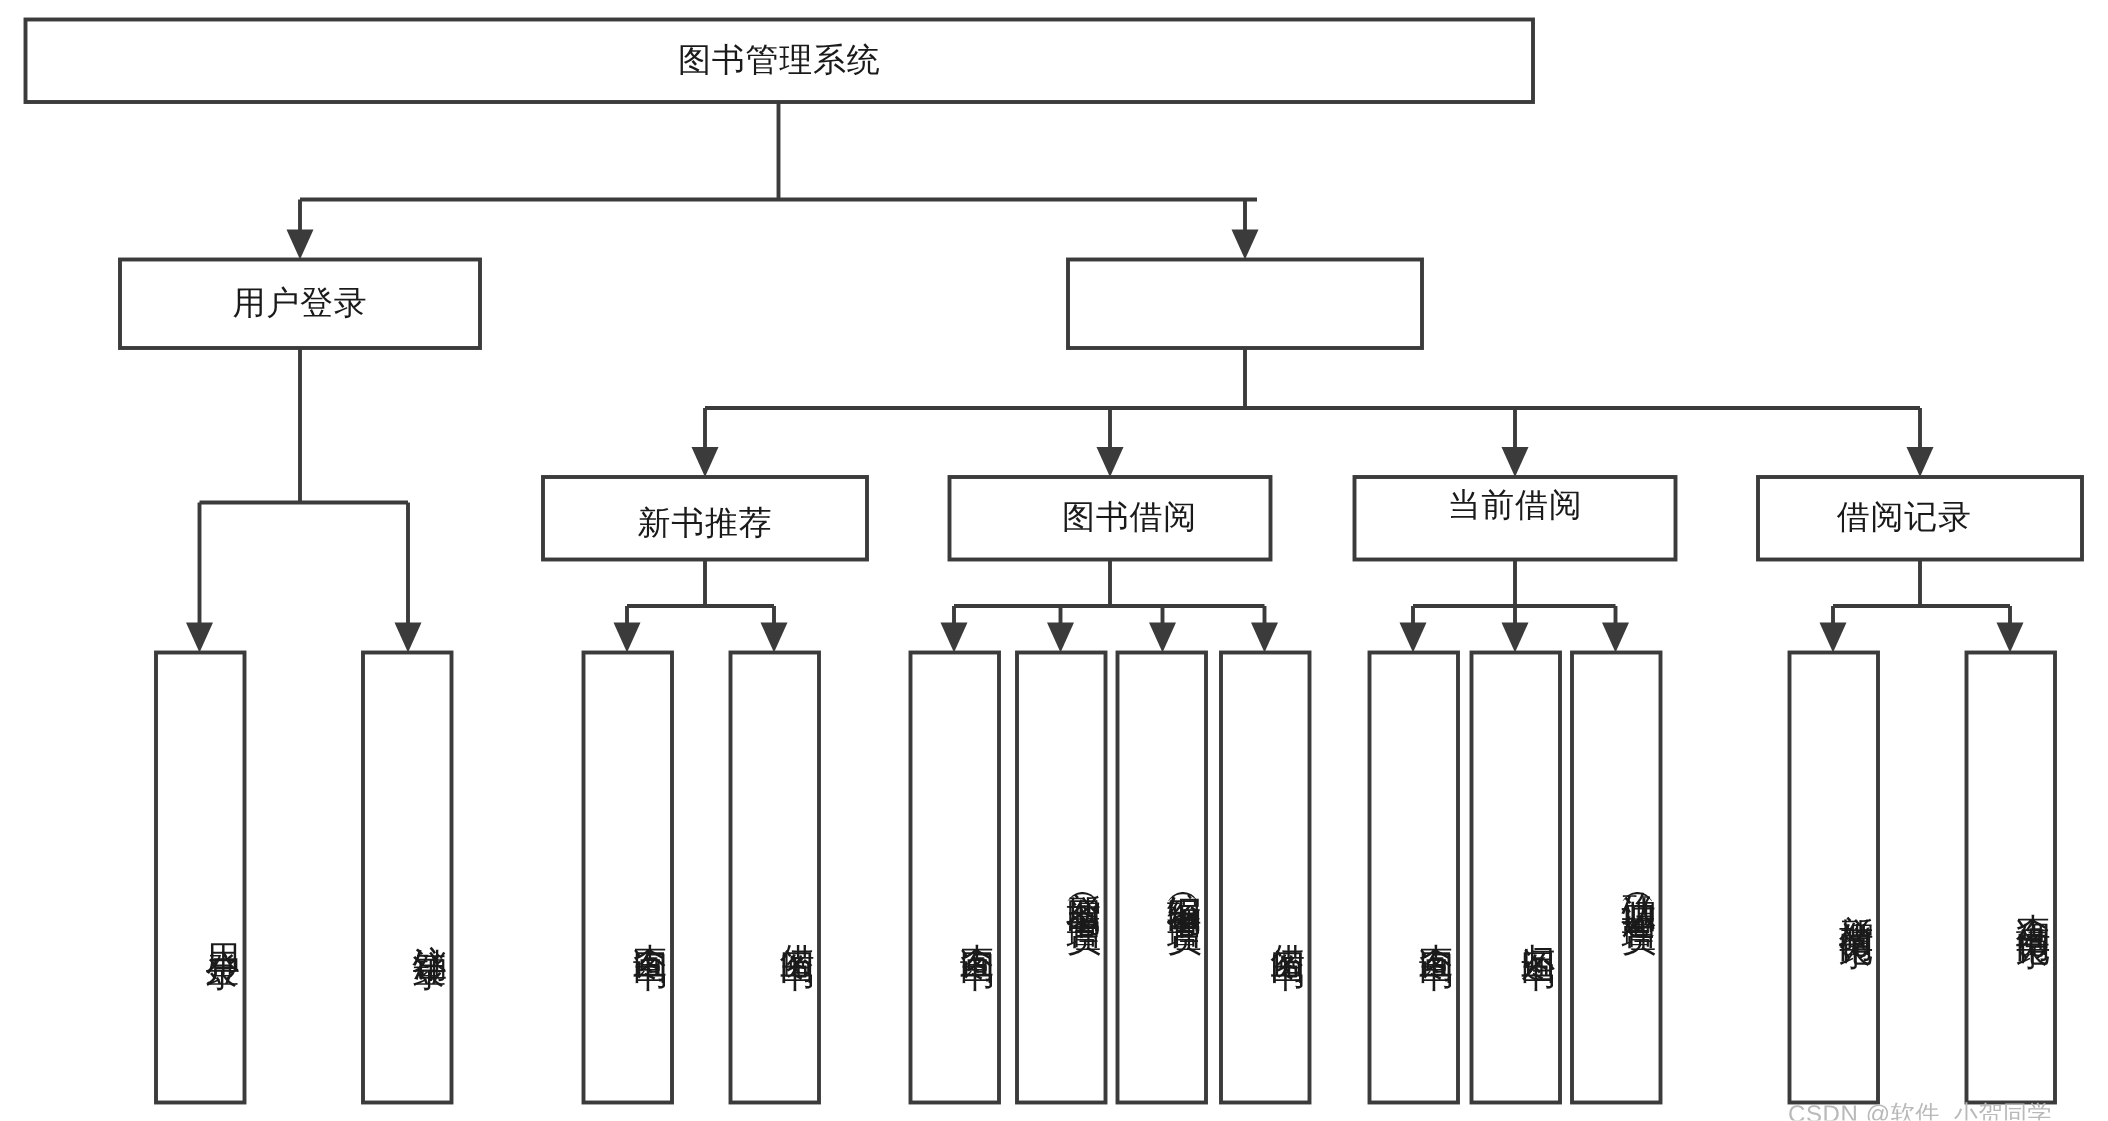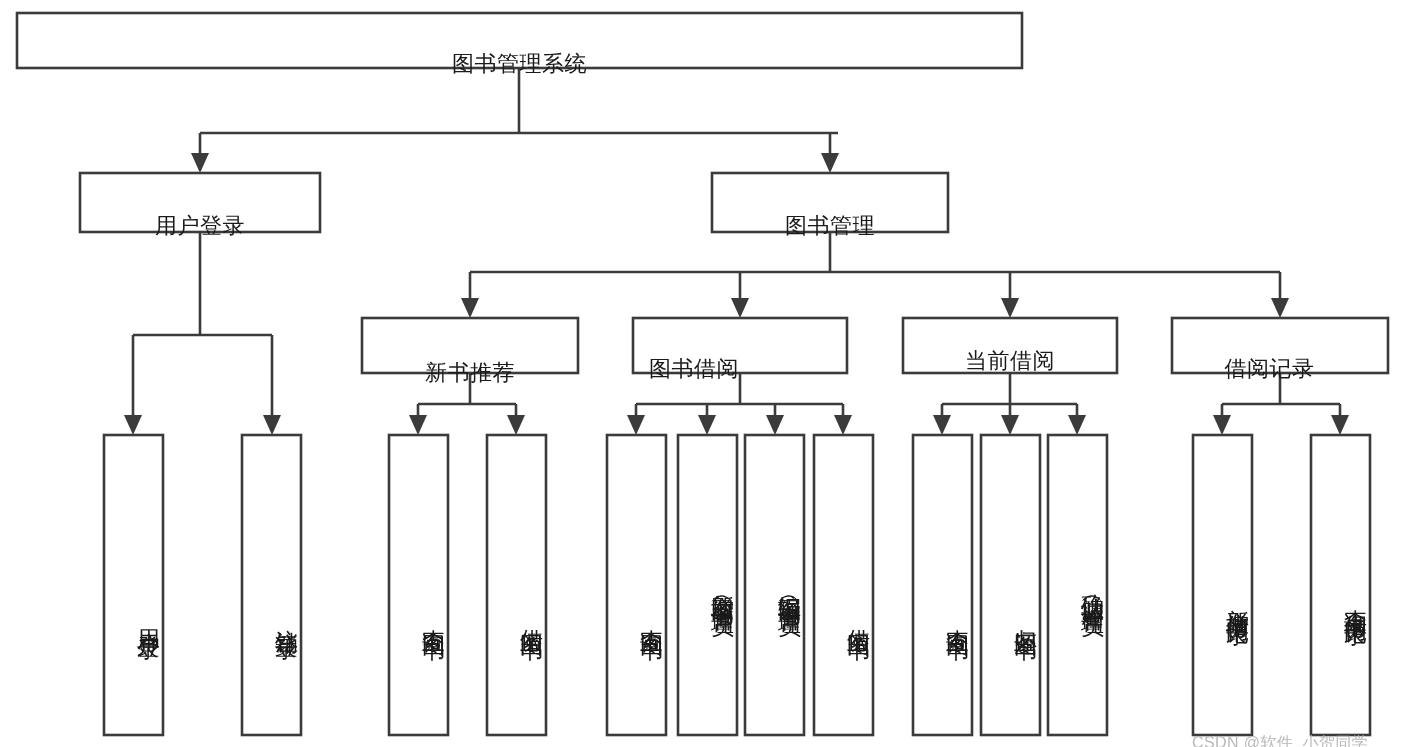--- a/index.html
+++ b/index.html
@@ -48,21 +48,20 @@
     color: #1a1a1a;
     font-family: "Liberation Sans", "DejaVu Sans", sans-serif;
     pointer-events: none;
     box-sizing: border-box;
   }
   .label-h {
     font-size: 22px;
     letter-spacing: 0.5px;
     line-height: 1.2;
     white-space: nowrap;
-    margin-top: 24px;
   }
   .label-v {
     writing-mode: vertical-rl;
     text-orientation: upright;
     font-size: 23px;
     line-height: 1.25;
     letter-spacing: 3px;
     align-items: flex-start;
     justify-content: center;
     padding-top: 4px;
@@ -171,24 +170,23 @@
       <rect class="node-box" x="981" y="435" width="59" height="300"></rect>
       <rect class="node-box" x="1048" y="435" width="59" height="300"></rect>
       <rect class="node-box" x="1193" y="435" width="59" height="300"></rect>
       <rect class="node-box" x="1311" y="435" width="59" height="300"></rect>
     </g>
   </svg>
 
   <div class="node-label label-h" style="left:17px; top:13px; width:1005px; height:55px;">图书管理系统</div>
 
   <div class="node-label label-h" style="left:80px; top:173px; width:240px; height:59px;">用户登录</div>
-  <div class="node-label label-h" style="left:712px; top:173px; width:236px; height:59px;">图书管理</div>
 
   <div class="node-label label-h" style="left:362px; top:318px; width:216px; height:63px;">新书推荐</div>
-  <div class="node-label label-h" style="left:595px; top:318px; width:198px; height:55px;text-align:right;">图书借阅</div>
+  <div class="node-label label-h" style="left:654px; top:318px; width:198px; height:55px;text-align:right;">图书借阅</div>
   <div class="node-label label-h" style="left:903px; top:318px; width:214px; height:39px;">当前借阅</div>
   <div class="node-label label-h" style="left:1172px; top:318px; width:195px; height:55px;">借阅记录</div>
 
   <div class="node-label label-v" style="left:104px; top:500px; width:59px; height:230px;">用户登录</div>
   <div class="node-label label-v" style="left:242px; top:500px; width:59px; height:230px;">注销登录</div>
 
   <div class="node-label label-v" style="left:389px; top:500px; width:59px; height:230px;">查询图书</div>
   <div class="node-label label-v" style="left:487px; top:500px; width:59px; height:230px;">借阅图书</div>
 
   <div class="node-label label-v" style="left:607px; top:500px; width:59px; height:230px;">查询图书</div>

